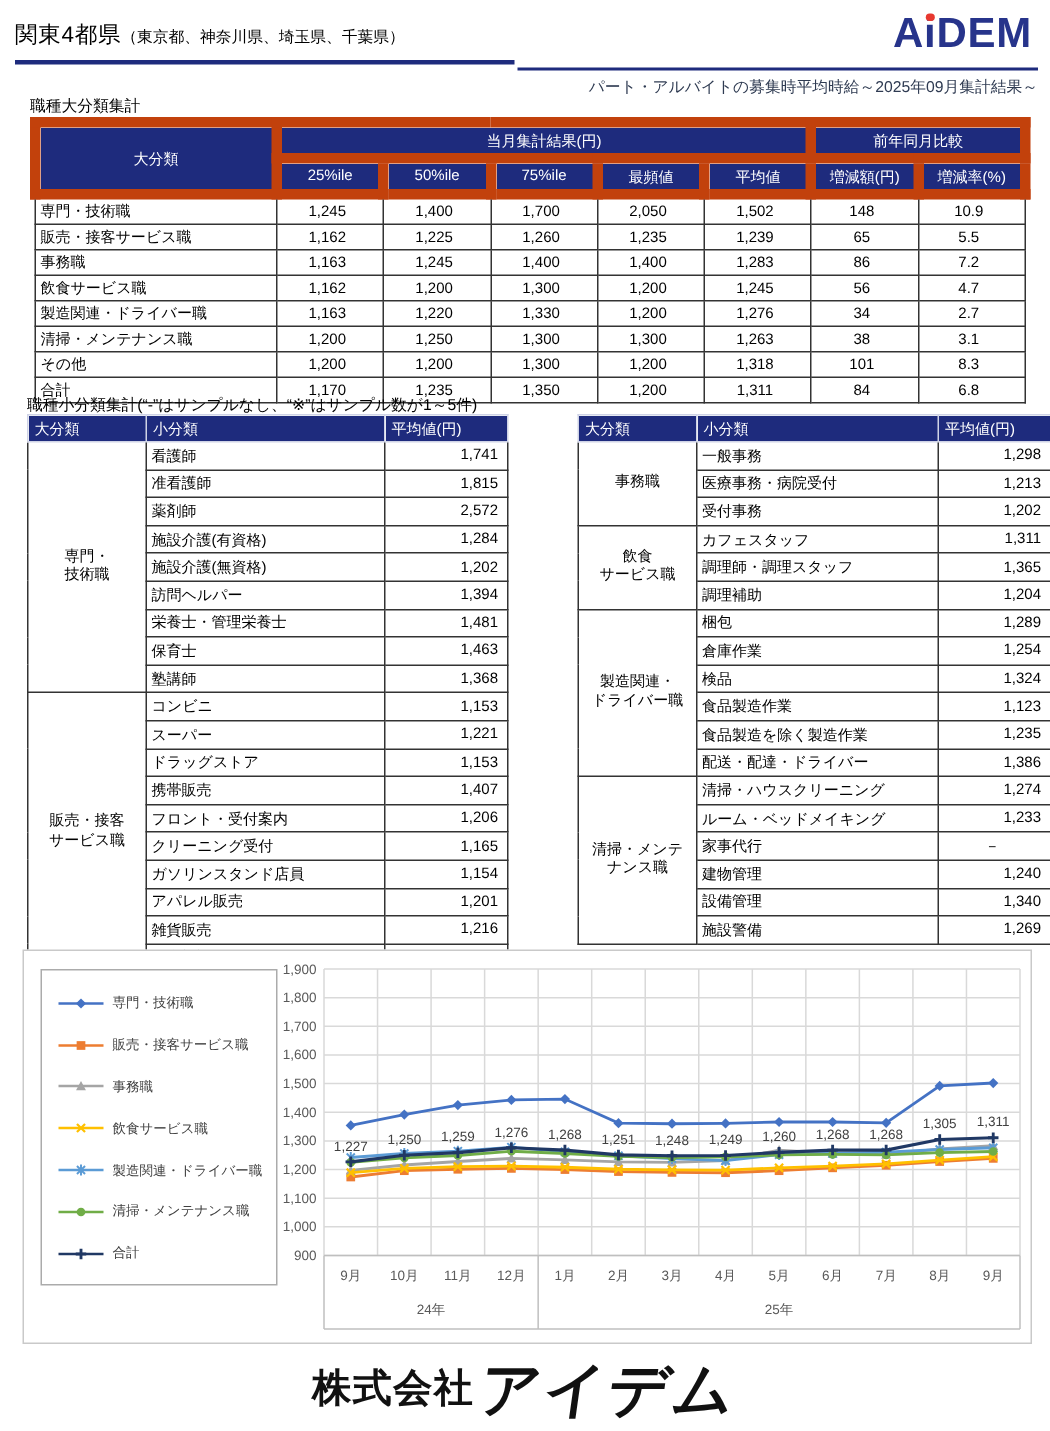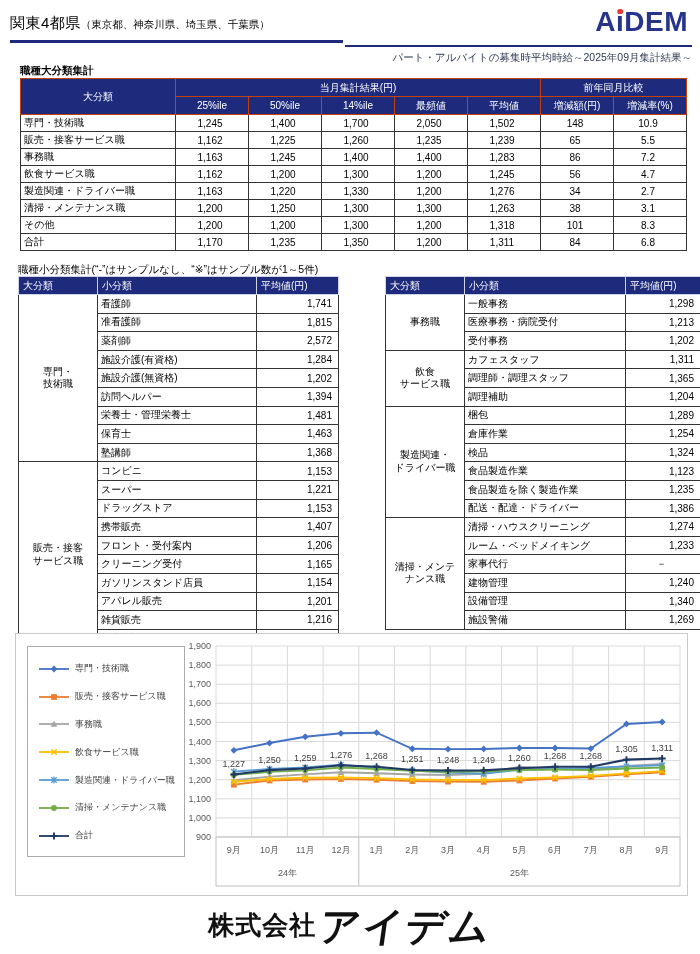--- a/index.html
+++ b/index.html
@@ -13,29 +13,29 @@
   .brand{position:absolute;right:12px;top:8px;font-size:28px;font-weight:bold;color:#27348B;
          letter-spacing:.5px;line-height:1;}
   .logo-i{position:relative;display:inline-block;}
   .logo-i::after{content:"";position:absolute;left:50%;top:.02em;transform:translateX(-50%);
          width:.2em;height:.2em;border-radius:50%;background:#E8382F;}
   .brand-rule{position:absolute;left:345px;right:8px;top:45px;border-top:2.5px solid #1E2B7D;}
   .subtitle{position:absolute;right:8px;top:51px;font-size:10.5px;color:#2F3B52;}
 
   
   .sec-title{position:absolute;font-size:10.5px;color:#000;}
-  .sec1-title{left:20px;top:64px;font-weight:bold;}
+  .sec1-title{left:20px;top:64px;}
   .sec2-title{left:18px;top:263px;}
 
   
   table{border-collapse:collapse;table-layout:fixed;font-size:10px;}
   th,td{overflow:hidden;white-space:nowrap;}
   .t1{position:absolute;left:20px;top:78px;width:667px;border:1.5px solid #222;}
   .t1 th{background:#1E2B7D;color:#fff;font-weight:normal;text-align:center;
-         border:1px solid #c2410c;height:17px;padding:0 2px;}
+         border:7px solid #c2410c;height:17px;padding:0 2px;}
   .t1 td{border:1px solid #333;height:16px;padding:0 2px;}
   .t1 td.cat{text-align:left;padding-left:3px;}
   .t1 td.num{text-align:center;padding-right:6px;}
 
   .t2{position:absolute;border:1.5px solid #222;}
   .t2-left{left:18px;top:276px;width:295px;}
   .t2-right{left:385px;top:276px;width:290px;}
   .t2 th{background:#1E2B7D;color:#fff;font-weight:normal;text-align:left;
          border:1px solid #cfd3e6;height:17px;padding:0 4px;}
   .t2 td{border:1px solid #333;height:17.6px;padding:0 3px;}
@@ -75,21 +75,21 @@
   <table class="t1">
     <thead id="t1head">
         <tr>
           <th rowspan="2" style="width:150px">大分類</th>
           <th colspan="5">当月集計結果(円)</th>
           <th colspan="2">前年同月比較</th>
         </tr>
         <tr>
           <th>25%ile</th>
           <th>50%ile</th>
-          <th>14%ile</th>
+          <th>75%ile</th>
           <th>最頻値</th>
           <th>平均値</th>
           <th>増減額(円)</th>
           <th>増減率(%)</th>
         </tr>
       </thead>
     <tbody id="t1body">
         <tr>
           <td class="cat">専門・技術職</td>
           <td class="num">1,245</td>

